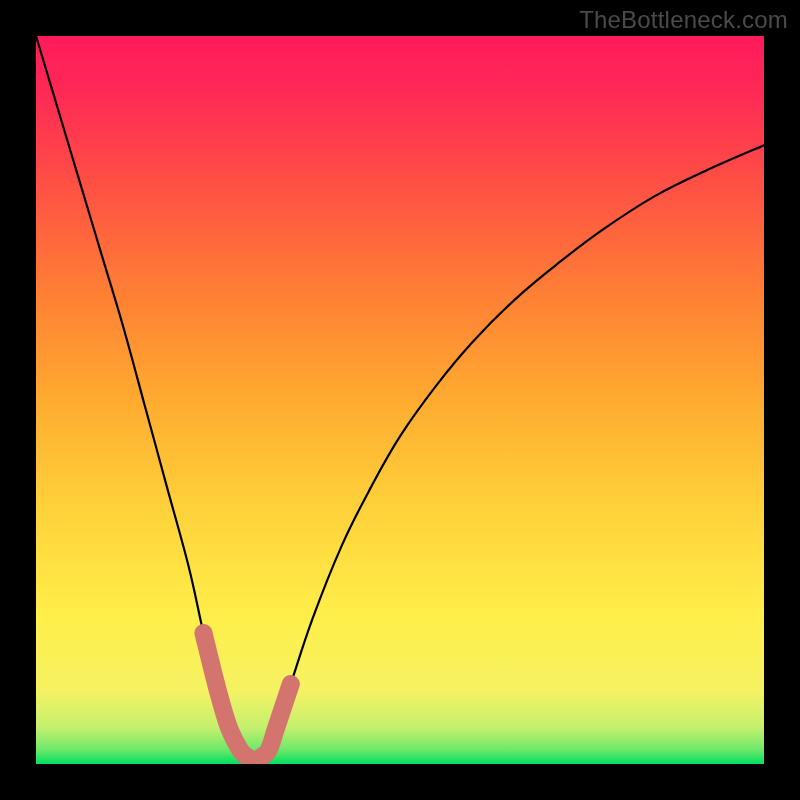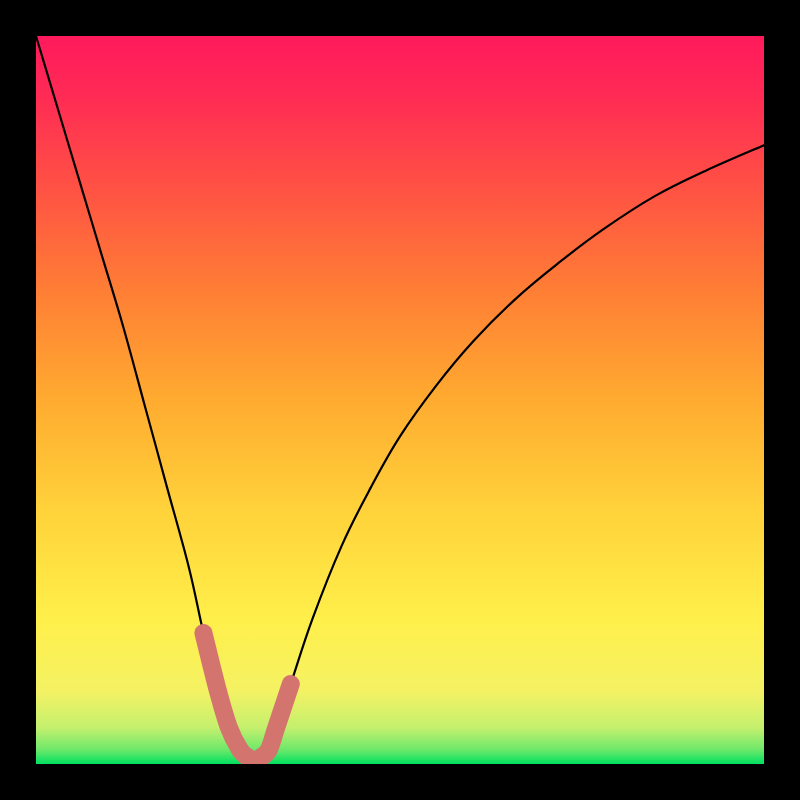--- a/index.html
+++ b/index.html
@@ -41,20 +41,21 @@
     font-size: 24px;
     font-weight: 500;
     letter-spacing: 0.2px;
     user-select: none;
   }
 </style>
 </head>
 <body>
 
 <div class="frame">
+  <div class="watermark">TheBottleneck.com</div>
   <div class="plot-area">
     <svg class="gradient" viewBox="0 0 100 100" preserveAspectRatio="none">
       <defs>
         <linearGradient id="bg" x1="0" y1="1" x2="0" y2="0">
             <stop offset="0%" stop-color="#00e060"></stop>
             <stop offset="2%" stop-color="#6fe86a"></stop>
             <stop offset="5%" stop-color="#c4f06e"></stop>
             <stop offset="10%" stop-color="#f4f263"></stop>
             <stop offset="20%" stop-color="#ffef4a"></stop>
             <stop offset="35%" stop-color="#ffd23a"></stop>

